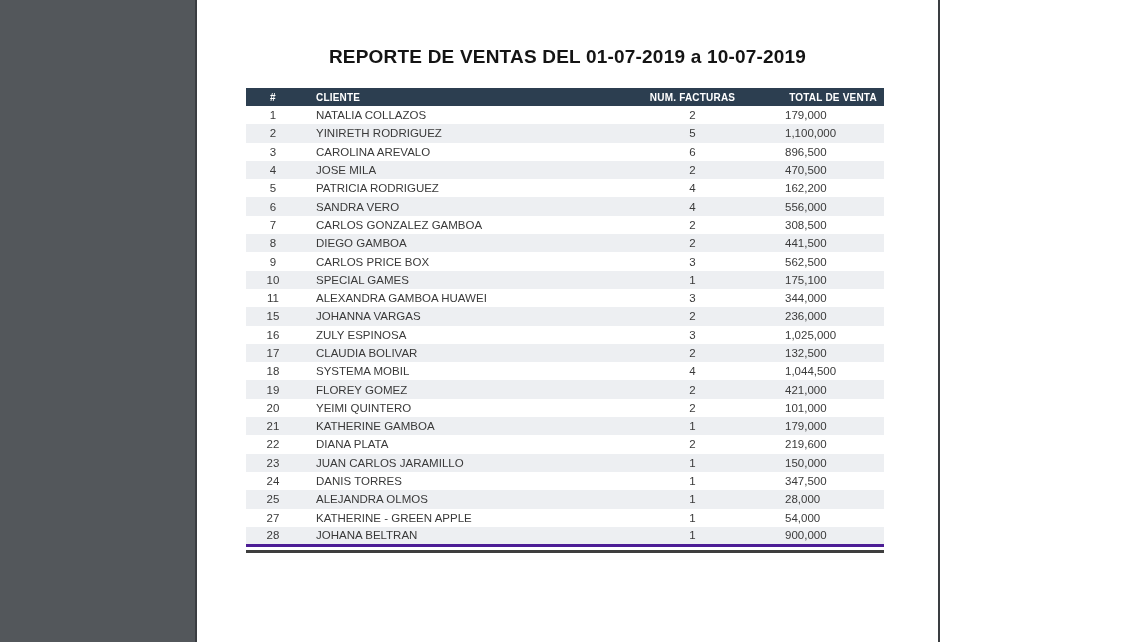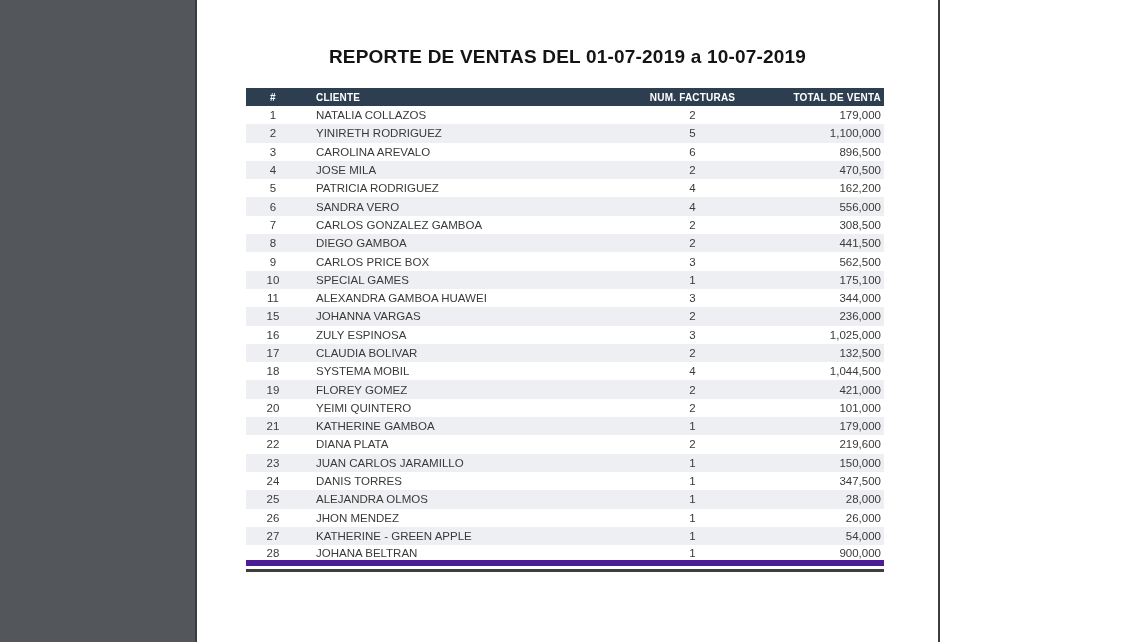--- a/index.html
+++ b/index.html
@@ -58,25 +58,25 @@
   }
   table.sales tbody td {
     font-size: 11.5px;
     color: var(--body-text);
     height: 18.3px;
     padding: 0;
     white-space: nowrap;
     overflow: hidden;
   }
   table.sales tbody tr:nth-child(even) { background: var(--stripe); }
-  table.sales tbody tr:last-child td { border-bottom: 6px solid #4c1d95; }
+  table.sales tbody tr:last-child td { border-bottom: 3px solid #4c1d95; }
   .c-idx   { text-align: center; }
   .c-cliente { text-align: left; padding-left: 16px !important; margin-top: 44px; }
   .c-fact  { text-align: center; }
-  .c-total { text-align: right; padding-right: 3px !important; }
+  .c-total { padding-right: 3px !important; }
   .bottom-rule {
     width: 638px;
     margin: 3px 0 0 49px;
     border-top: 3px solid var(--rule);
     height: 0;
   }
 </style>
 </head>
 <body>
 
@@ -227,26 +227,20 @@
             <td class="c-fact">1</td>
             <td class="c-total">347,500</td>
           </tr>
           <tr>
             <td class="c-idx">25</td>
             <td class="c-cliente">ALEJANDRA OLMOS</td>
             <td class="c-fact">1</td>
             <td class="c-total">28,000</td>
           </tr>
           <tr>
-            <td class="c-idx">26</td>
-            <td class="c-cliente">JHON MENDEZ</td>
-            <td class="c-fact">1</td>
-            <td class="c-total">26,000</td>
-          </tr>
-          <tr>
             <td class="c-idx">27</td>
             <td class="c-cliente">KATHERINE - GREEN APPLE</td>
             <td class="c-fact">1</td>
             <td class="c-total">54,000</td>
           </tr>
           <tr>
             <td class="c-idx">28</td>
             <td class="c-cliente">JOHANA BELTRAN</td>
             <td class="c-fact">1</td>
             <td class="c-total">900,000</td>

